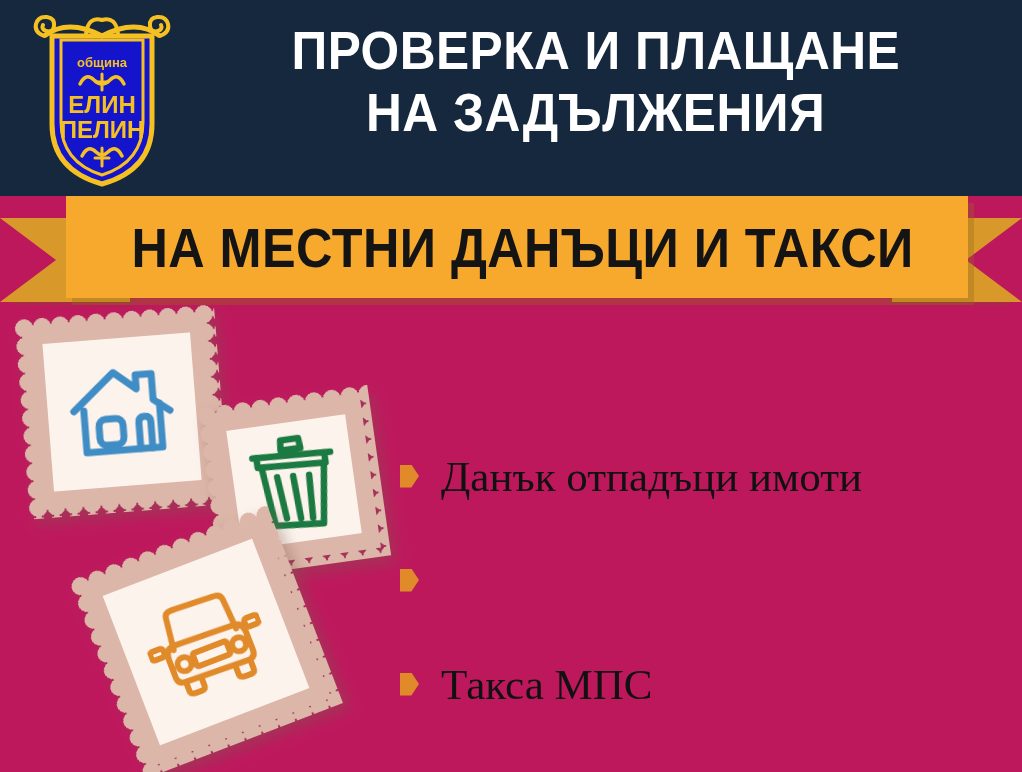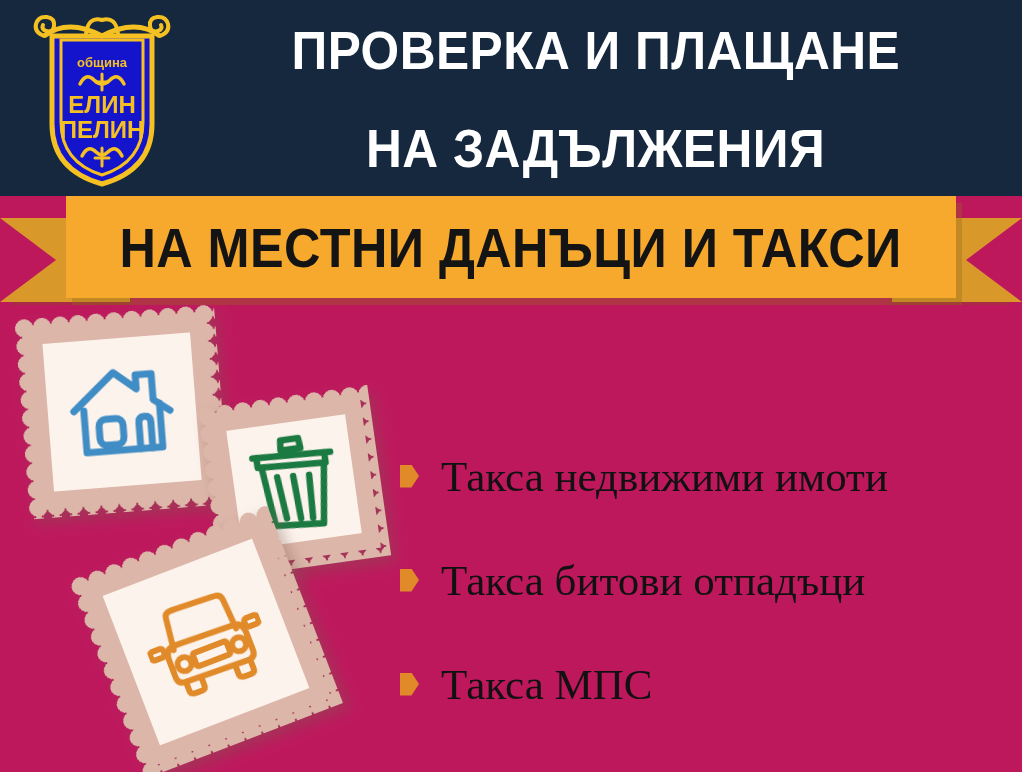--- a/index.html
+++ b/index.html
@@ -46,21 +46,21 @@
   .title-block {
     position: absolute;
     left: 186px;
     top: 20px;
     width: 820px;
     height: 160px;
     z-index: 7;
     display: flex;
     flex-direction: column;
     align-items: center;
-    justify-content: space-between;
+    justify-content: flex-start;
   }
   .title-line {
     color: #ffffff;
     font-family: "Liberation Sans", sans-serif;
     font-weight: bold;
     font-size: 54px;
     line-height: 1.14;
     letter-spacing: 0.5px;
     white-space: nowrap;
     transform: scaleX(0.92);
@@ -105,20 +105,21 @@
     position: absolute;
     left: 66px;
     top: 0px;
     width: 890px;
     height: 102px;
     background: #f6a92c;
     box-shadow: 6px 7px 0 rgba(150, 105, 25, 0.35);
     display: flex;
     align-items: center;
     justify-content: center;
+    padding-left: 12px;
   }
   .ribbon-text {
     color: #141414;
     font-family: "Liberation Sans", sans-serif;
     font-weight: bold;
     font-size: 56px;
     letter-spacing: 0.5px;
     white-space: nowrap;
     transform: scaleX(0.90);
   }
@@ -310,25 +311,24 @@
             <path d="M78 84 L78 94 Q78 98 84 98 L90 98 Q94 98 94 94 L94 84"></path>
           </g>
         </svg>
       </div>
     </div>
   </div>
 
   <div class="bullet-list">
     <div class="bullet-row">
       <span class="bullet-marker"></span>
-      <span class="bullet-text">Такса недвижими имоти</span>
+      <span class="bullet-text">Данък отпадъци имоти</span>
     </div>
     <div class="bullet-row">
       <span class="bullet-marker"></span>
-      <span class="bullet-text">Такса битови отпадъци</span>
     </div>
     <div class="bullet-row">
       <span class="bullet-marker"></span>
       <span class="bullet-text">Такса МПС</span>
     </div>
   </div>
 
 </div>
 
 </body></html>

